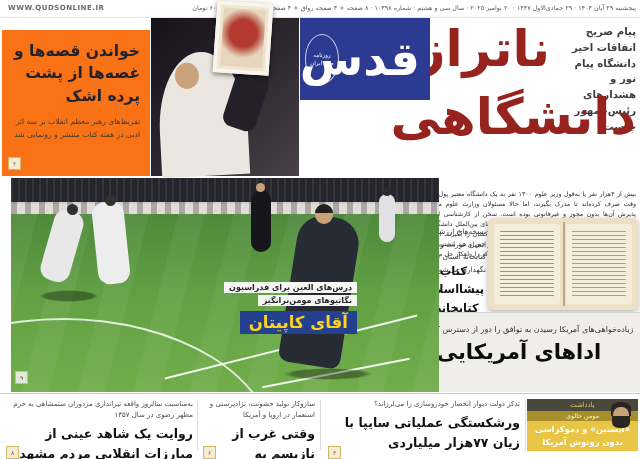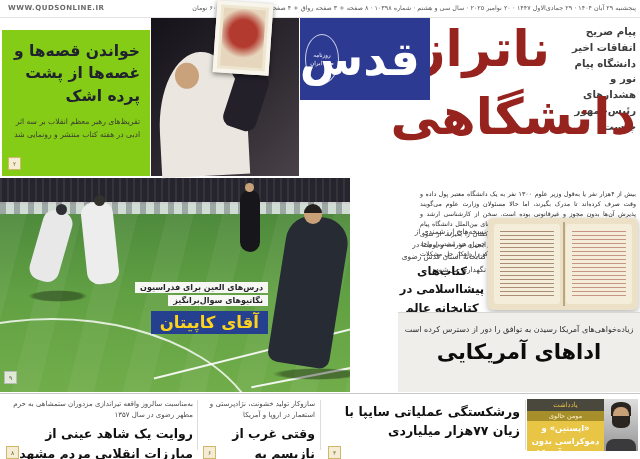--- a/index.html
+++ b/index.html
@@ -4,21 +4,21 @@
 <style>
   html,body{margin:0;padding:0;background:#888;}
   .page{position:relative;width:640px;height:459px;background:#fff;overflow:hidden;
         font-family:"DejaVu Sans",sans-serif;margin:0 auto;}
   
   .topbar{position:absolute;top:0;left:0;width:640px;height:17px;background:#fff;
           border-bottom:1px solid #e3e3e3;z-index:2;}
   .site-url{position:absolute;left:8px;top:4px;font-size:7px;color:#6b6b6b;letter-spacing:.5px;font-weight:bold;}
   .dateline{position:absolute;right:4px;top:4px;font-size:6.4px;color:#585858;direction:rtl;white-space:nowrap;}
   
-  .cbox{position:absolute;left:2px;top:30px;width:148px;height:146px;background:#84cc16;
+  .cbox{position:absolute;left:2px;top:30px;width:148px;height:146px;background:#f97316;
         direction:rtl;padding:10px 10px 16px 10px;box-sizing:border-box;}
   .cbox-title{font-size:15.5px;font-weight:bold;color:#20222e;line-height:1.45;text-align:right;}
   .cbox-sub{margin-top:9px;font-size:7.6px;color:#3a3a30;line-height:1.7;text-align:right;}
   .badge{position:absolute;width:11px;height:11px;background:#f4ecd4;border:1px solid #cdb968;
          font-size:6px;color:#7a6c2e;display:flex;align-items:center;justify-content:center;}
   .cbox .badge{left:6px;bottom:6px;}
   
   .mphoto{position:absolute;left:151px;top:18px;width:148px;height:158px;z-index:3;
           background:linear-gradient(135deg,#15121a 0%,#2e2930 55%,#4a4248 100%);overflow:visible;}
   .chador{position:absolute;left:8px;top:34px;width:88px;height:124px;background:#ebe7e0;
@@ -57,21 +57,21 @@
   .ms-kicker{position:absolute;left:398px;top:226px;width:88px;font-size:7.4px;color:#3c3c3c;
              direction:rtl;text-align:right;line-height:1.7;}
   .ms-title{position:absolute;left:398px;top:262px;width:88px;font-size:11.5px;font-weight:bold;
             color:#141414;direction:rtl;text-align:center;line-height:1.6;}
   
   .usblock{position:absolute;left:398px;top:312px;width:242px;height:80px;background:#efeeea;
            border-top:1px solid #d8d7d2;direction:rtl;text-align:center;box-sizing:border-box;padding-top:10px;}
   .us-kicker{font-size:8px;color:#2e2e2e;line-height:1.65;}
   .us-headline{margin-top:4px;font-size:21px;font-weight:bold;color:#0c0c0c;}
   
-  .fphoto{position:absolute;left:0;top:178px;width:350px;height:214px;overflow:hidden;background:#22c55e;}
+  .fphoto{position:absolute;left:11px;top:178px;width:428px;height:214px;overflow:hidden;background:#fdba74;}
   .stands{position:absolute;top:0;left:0;right:0;height:26px;
           background:#26242c repeating-linear-gradient(90deg,rgba(255,255,255,.07) 0 2px,transparent 2px 7px);}
   .ledboard{position:absolute;top:24px;left:0;right:0;height:12px;background:#dfdfdf;
             opacity:.92;background-image:repeating-linear-gradient(90deg,rgba(60,60,70,.35) 0 6px,transparent 6px 14px);}
   .pitch{position:absolute;top:36px;left:0;right:0;bottom:0;
          background:linear-gradient(180deg,#4e8a3c 0%,#61a043 45%,#71ad4a 100%);}
   .pitch:before{content:"";position:absolute;inset:0;
          background:repeating-linear-gradient(104deg,rgba(255,255,255,.05) 0 26px,transparent 26px 54px);}
   .pline{position:absolute;background:rgba(255,255,255,.9);height:2px;}
   .pl1{width:260px;left:150px;bottom:44px;transform:rotate(-14deg);}
@@ -90,21 +90,21 @@
   .fphoto .badge{left:4px;bottom:8px;background:rgba(244,244,238,.85);border-color:#bbb;color:#555;}
   
   .bottom{position:absolute;left:0;top:393px;width:640px;height:66px;background:#fff;
           border-top:1px solid #c7c7c7;}
   .vdiv{position:absolute;top:6px;height:50px;width:1px;background:#dcdcdc;}
   .col{position:absolute;top:5px;direction:rtl;text-align:right;}
   .col .kicker{font-size:7px;color:#4a4a4a;line-height:1.6;}
   .col .head{margin-top:3px;font-size:12.5px;font-weight:bold;color:#101010;line-height:1.55;}
   
   .nbox{position:absolute;left:527px;top:5px;width:111px;height:52px;background:#e9c545;
-        display:flex;flex-direction:row;direction:rtl;overflow:hidden;}
+        display:flex;flex-direction:column;direction:rtl;overflow:hidden;}
   .nphoto{width:34px;background:linear-gradient(#dedede,#969696);position:relative;flex:none;}
   .nphoto .hair{position:absolute;left:7px;top:3px;width:20px;height:14px;background:#2a2520;border-radius:45% 45% 0 0;}
   .nphoto .face{position:absolute;left:9px;top:8px;width:16px;height:18px;background:#c9a179;border-radius:45%;}
   .nphoto .beard{position:absolute;left:8px;top:17px;width:18px;height:12px;background:#2a2520;border-radius:0 0 45% 45%;}
   .nphoto .torso{position:absolute;left:2px;bottom:0;width:30px;height:12px;background:#3a3a3d;border-radius:8px 8px 0 0;}
   .ntext{flex:1;display:flex;flex-direction:column;}
   .nlabel{background:#4a483c;color:#e9c545;font-size:6.8px;text-align:center;padding:2px 0;}
   .nauthor{background:#a68e2b;color:#fdf3c8;font-size:6.4px;text-align:center;padding:1px 0;}
   .ntitle{flex:1;color:#fff;font-size:8.4px;font-weight:bold;text-align:center;line-height:1.5;
           display:flex;align-items:center;justify-content:center;padding:1px 3px;}
@@ -186,21 +186,21 @@
       <div class="head" style="width:8px;height:8px;background:#2c2c30;left:4px;top:-6px;"></div>
     </div>
     <div class="shadow" style="left:272px;top:190px;width:90px;"></div>
     <div class="fig" style="left:278px;top:38px;">
       <div class="body" style="width:62px;height:150px;background:#262b34;border-radius:26px 26px 10px 10px;transform:rotate(9deg);"></div>
       <div class="head" style="width:18px;height:18px;background:#c9a179;left:26px;top:-10px;"></div>
       <div class="head" style="width:18px;height:9px;background:#23201e;left:26px;top:-12px;border-radius:9px 9px 0 0;"></div>
     </div>
     <div class="bands">
       <div class="band-w">درس‌های العین برای فدراسیون</div>
-      <div class="band-w">نگاتیوهای سوال‌برانگیز</div>
+      <div class="band-w">نگاتیوهای مومن‌برانگیز</div>
       <div class="band-b">آقای کاپیتان</div>
     </div>
     <div class="badge">۹</div>
   </div>
 
   <div class="bottom">
     <div class="vdiv" style="left:525px;"></div>
     <div class="vdiv" style="left:320px;"></div>
     <div class="vdiv" style="left:197px;"></div>
 
@@ -212,20 +212,21 @@
           <div class="torso"></div>
       </div>
       <div class="ntext">
         <div class="nlabel">یادداشت</div>
         <div class="nauthor">مومن حالوی</div>
         <div class="ntitle">«اپستین» و دموکراسی بدون روتوش آمریکا</div>
       </div>
     </div>
 
     <div class="col" style="left:326px;width:194px;">
+      <div class="kicker">تذکر دولت دیوار انحصار خودروسازی را می‌لرزاند؟</div>
       <div class="head">ورشکستگی عملیاتی سایپا با زیان ۷۷هزار میلیاردی</div>
     </div>
 
     <div class="col" style="left:201px;width:114px;">
       <div class="kicker">سازوکار تولید خشونت، نژادپرستی و استعمار در اروپا و آمریکا</div>
       <div class="head">وقتی غرب از نازیسم به صهیونیسم رسید</div>
     </div>
 
     <div class="col" style="left:4px;width:189px;">
       <div class="kicker">به‌مناسبت سالروز واقعه تیراندازی مزدوران ستمشاهی به حرم مطهر رضوی در سال ۱۳۵۷</div>

